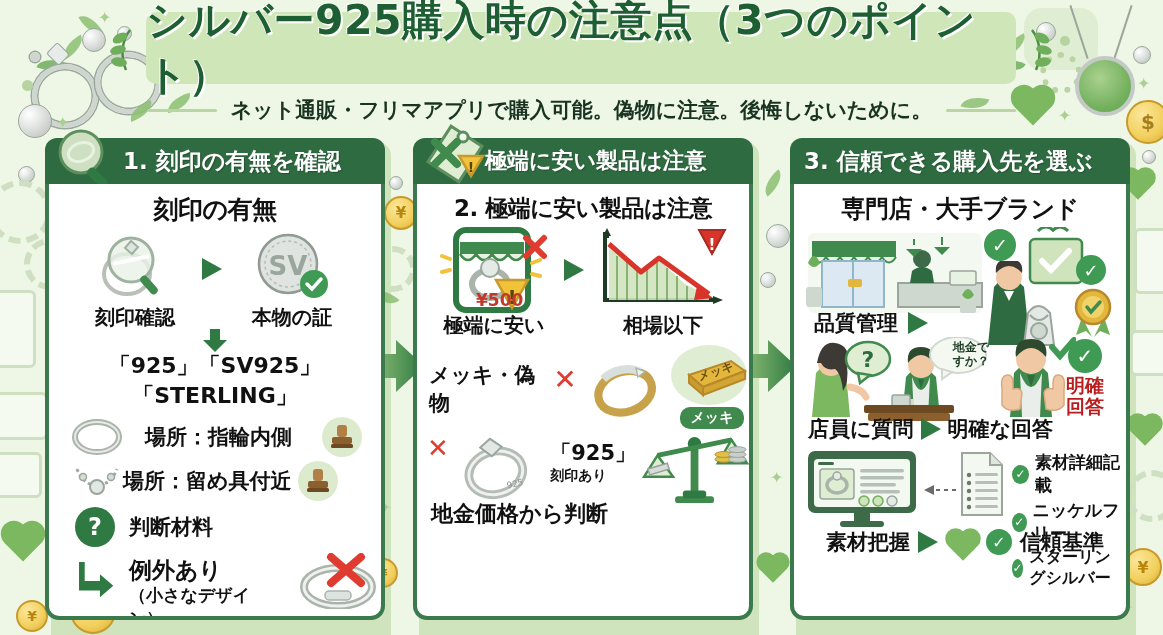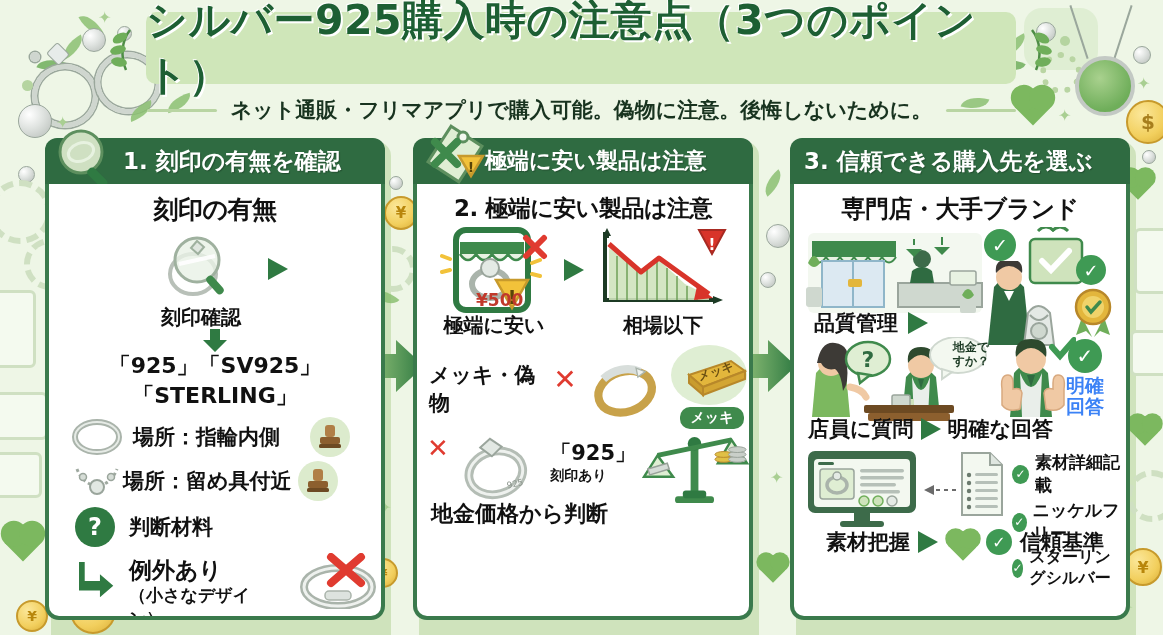--- a/index.html
+++ b/index.html
@@ -202,36 +202,46 @@
         <svg width="92" height="74" viewBox="0 0 92 74">
           <ellipse cx="38" cy="44" rx="23" ry="20" fill="none" stroke="#b8c0b8" stroke-width="4"></ellipse>
           <circle cx="42" cy="30" r="22" fill="#e9f1e6" fill-opacity=".8" stroke="#9fb19f" stroke-width="3"></circle>
           <path d="M24 34 L60 26" stroke="#ffffff" stroke-width="4" opacity=".9"></path>
           <rect x="56" y="44" width="8" height="22" rx="4" fill="#3f8a4c" transform="rotate(-42 60 55)"></rect>
           <path d="M36 18 l6 -7 l7 6 l-6 7 z" fill="#dfe6df" stroke="#9fb19f" stroke-width="2"></path>
         </svg>
         <div class="lbl" style="font-size:20px;margin-top:-4px;">刻印確認</div>
       </div>
       <div class="garrow" style="margin-bottom:24px;"></div>
+      <div style="text-align:center;width:124px;position:relative;">
+        <svg width="88" height="74" viewBox="0 0 88 74">
+          <circle cx="40" cy="34" r="29" fill="#dfe4e1" stroke="#8f9a91" stroke-width="2.5"></circle>
+          <circle cx="40" cy="34" r="23" fill="none" stroke="#b5bdb6" stroke-width="1.5" stroke-dasharray="3 3"></circle>
+          <text x="40" y="45" font-size="26" font-weight="bold" text-anchor="middle" fill="#9aa59c" font-family="DejaVu Sans">SV</text>
+          <circle cx="66" cy="54" r="14" fill="#3f9a54"></circle>
+          <path d="M59 54 l5 5 l9 -10" stroke="#fff" stroke-width="3.5" fill="none" stroke-linecap="round"></path>
+        </svg>
+        <div class="lbl" style="font-size:20px;margin-top:-4px;">本物の証</div>
+      </div>
     </div>
 
     <div style="display:flex;justify-content:center;margin-top:-2px;">
       <svg width="26" height="24" viewBox="0 0 26 24">
           <path d="M8 0 h10 v11 h7 L13 23 L1 11 h7 z" fill="#2f7a42"></path>
         </svg>
     </div>
 
     <div style="text-align:center;font-size:22px;font-weight:bold;color:#111;margin-top:-2px;">「925」「SV925」「STERLING」</div>
 
     <div class="row" style="margin:6px 0 0 22px;gap:10px;">
       <svg width="52" height="40" viewBox="0 0 52 40">
         <ellipse cx="26" cy="20" rx="22" ry="15" fill="none" stroke="#aab4ab" stroke-width="6"></ellipse>
         <ellipse cx="26" cy="20" rx="22" ry="15" fill="none" stroke="#e6ebe6" stroke-width="2"></ellipse>
       </svg>
-      <div class="lbl" style="font-size:21px;">場所：指輪内側</div>
+      <div class="lbl" style="font-size:21px;margin-left:12px;">場所：指輪内側</div>
       <div class="stamp" style="width:40px;height:40px;margin-left:20px;">
         <svg width="26" height="28" viewBox="0 0 26 28">
             <rect x="8" y="2" width="10" height="12" rx="3" fill="#b07f46"></rect>
             <rect x="3" y="14" width="20" height="7" rx="2" fill="#8c5f2e"></rect>
             <rect x="2" y="21" width="22" height="4" rx="1.5" fill="#6d4a22"></rect>
           </svg>
       </div>
     </div>
 
     <div class="row" style="margin:4px 0 0 22px;">
@@ -478,21 +488,21 @@
         <path d="M24 36 q16 -20 34 0 l4 44 h-42 z" fill="#3f8a4c"></path>
         <path d="M30 36 q11 28 22 0 l-2 44 h-18 z" fill="#e9eeea"></path>
         <path d="M37 38 l4 12 l4 -12" fill="#2f6b41"></path>
         <circle cx="41" cy="22" r="15" fill="#f0c9a4"></circle>
         <path d="M26 20 q15 -18 30 0 q3 -18 -15 -18 q-18 0 -15 18" fill="#2e4a2e"></path>
         <path d="M12 52 q-2 -14 6 -14 q5 0 5 8 l0 6 q8 -2 9 4 l-2 16 q-12 4 -18 -4 z" fill="#f0c9a4" stroke="#d8a97f" stroke-width="1.5"></path>
         <path d="M74 52 q2 -14 -6 -14 q-5 0 -5 8 l0 6 q-8 -2 -9 4 l2 16 q12 4 18 -4 z" fill="#f0c9a4" stroke="#d8a97f" stroke-width="1.5"></path>
         <path d="M62 10 l8 9 l14 -16" stroke="#3f9a54" stroke-width="6" fill="none" stroke-linecap="round"></path>
       </svg>
       <div class="check-circle" style="position:absolute;left:274px;top:2px;width:34px;height:34px;font-size:20px;">✓</div>
-      <div style="position:absolute;left:272px;top:38px;font-size:19px;font-weight:bold;color:#3b82f6;line-height:1.1;">
+      <div style="position:absolute;left:272px;top:38px;font-size:19px;font-weight:bold;color:#b91c1c;line-height:1.1;">
         <div>明確</div>
         <div>回答</div>
       </div>
       <div class="row" style="position:absolute;left:14px;top:78px;gap:7px;">
         <div class="lbl" style="font-size:21px;">店員に質問</div>
         <div class="garrow"></div>
         <div class="lbl" style="font-size:21px;">明確な回答</div>
       </div>
     </div>
 

